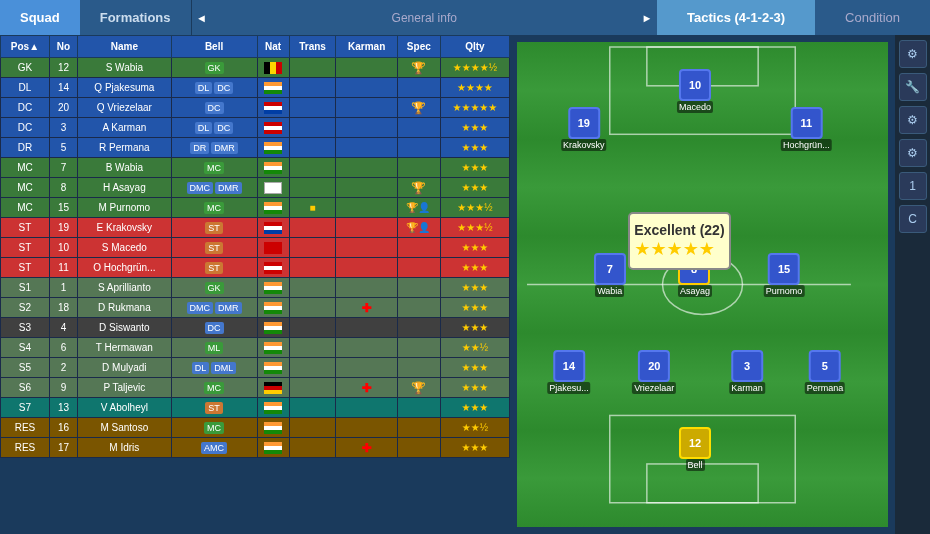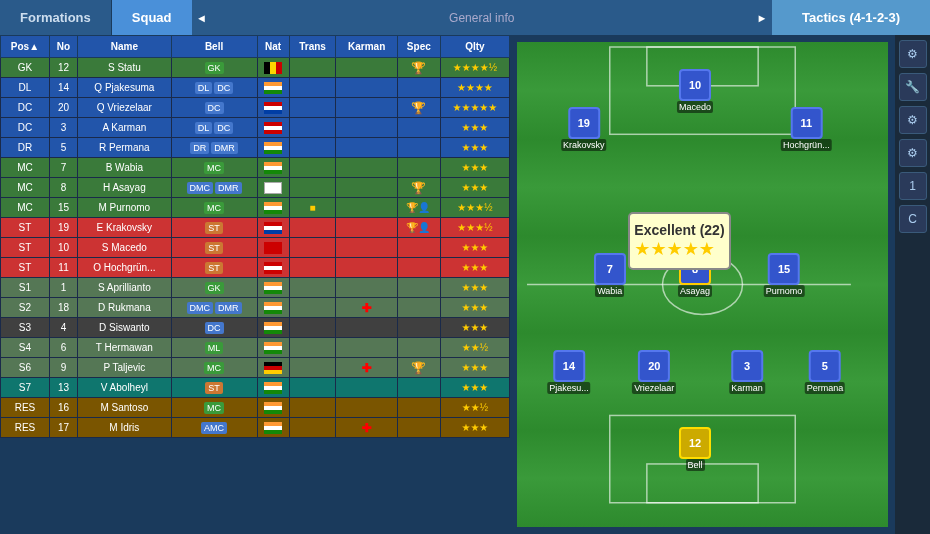--- a/index.html
+++ b/index.html
@@ -81,33 +81,36 @@
     
     .right-sidebar { width: 35px; background: #1a2a3a; display: flex; flex-direction: column; align-items: center; padding: 5px 0; gap: 5px; }
     .sidebar-btn { width: 28px; height: 28px; background: #2a3a5a; border: 1px solid #3a5a7a; border-radius: 3px; display: flex; align-items: center; justify-content: center; cursor: pointer; color: #aaccee; font-size: 12px; }
 
     .name-col { text-align: left; padding-left: 3px; max-width: 80px; overflow: hidden; }
   </style>
 </head>
 <body>
 
 <div class="top-nav">
+  <div class="tab active">
+    <span>Squad</span>
+  </div>
   <div class="tab inactive">
     <span>Formations</span>
-  </div>
-  <div class="tab active">
-    <span>Squad</span>
   </div>
   <div class="nav-arrow">◄</div>
   <div class="tab-general">
     <span>General info</span>
   </div>
   <div class="nav-arrow">►</div>
   <div class="tab-tactics">
     <span>Tactics (4-1-2-3)</span>
+  </div>
+  <div class="tab-condition">
+    <span>Condition</span>
   </div>
 </div>
 
 <div class="main">
 
   <div class="squad-panel">
     <table class="squad-table">
       <thead>
         <tr>
           <th>Pos▲</th>
@@ -119,21 +122,21 @@
           <th>Karman</th>
           <th>Spec</th>
           <th>Qlty</th>
         </tr>
       </thead>
       <tbody id="squad-tbody">
 
       <tr class="row-gk">
     <td>GK</td>
     <td>12</td>
-    <td class="name-col">S Statu</td>
+    <td class="name-col">S Wabia</td>
     <td><span class="role-badge green">GK</span></td>
     <td><span class="flag flag-bel"></span></td>
     <td></td>
     <td></td>
     <td><span style="font-size:12px;">🏆</span></td>
     <td><span class="stars">★★★★½</span></td>
   </tr>
           <tr class="row-dl">
     <td>DL</td>
     <td>14</td>
@@ -281,20 +284,31 @@
     <td>S4</td>
     <td>6</td>
     <td class="name-col">T Hermawan</td>
     <td><span class="role-badge green">ML</span></td>
     <td><span class="flag flag-ind"></span></td>
     <td></td>
     <td></td>
     <td></td>
     <td><span class="stars">★★½</span></td>
   </tr>
+          <tr class="row-s5">
+    <td>S5</td>
+    <td>2</td>
+    <td class="name-col">D Mulyadi</td>
+    <td><span class="role-badge blue">DL</span><span class="role-badge blue">DML</span></td>
+    <td><span class="flag flag-ind"></span></td>
+    <td></td>
+    <td></td>
+    <td></td>
+    <td><span class="stars">★★★</span></td>
+  </tr>
           <tr class="row-s6">
     <td>S6</td>
     <td>9</td>
     <td class="name-col">P Taljevic</td>
     <td><span class="role-badge green">MC</span></td>
     <td><span class="flag flag-ger"></span></td>
     <td></td>
     <td><span class="cross">✚</span></td>
     <td><span style="font-size:12px;">🏆</span></td>
     <td><span class="stars">★★★</span></td>
@@ -397,21 +411,21 @@
     </div>
     <div class="player-name-field">Permana</div>
   </div>
           <div class="field-player" style="left: 25%; top: 48%; position: absolute; transform: translate(-50%, -50%); display: flex; flex-direction: column; align-items: center;">
     <div class="player-shirt">
 
       <span>7</span>
     </div>
     <div class="player-name-field">Wabia</div>
   </div>
-          <div class="field-player" style="left: 48%; top: 48%; position: absolute; transform: translate(-50%, -50%); display: flex; flex-direction: column; align-items: center;">
+          <div class="field-player" style="left: 48%; top: 48%; position: absolute; transform: translate(-50%, -50%); display: flex; flex-direction: column; align-items: flex-start;">
     <div class="player-shirt yellow-outline">
       <div class="warning-icon">!</div>
       <span>8</span>
     </div>
     <div class="player-name-field">Asayag</div>
   </div>
           <div class="field-player" style="left: 72%; top: 48%; position: absolute; transform: translate(-50%, -50%); display: flex; flex-direction: column; align-items: center;">
     <div class="player-shirt">
 
       <span>15</span>

